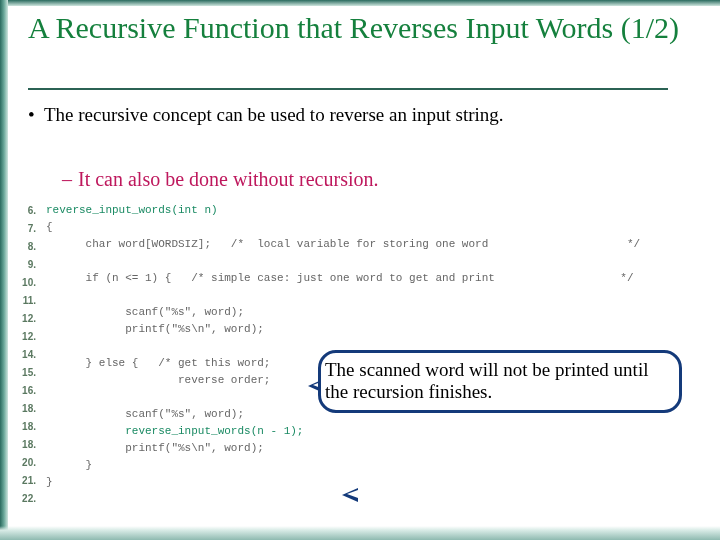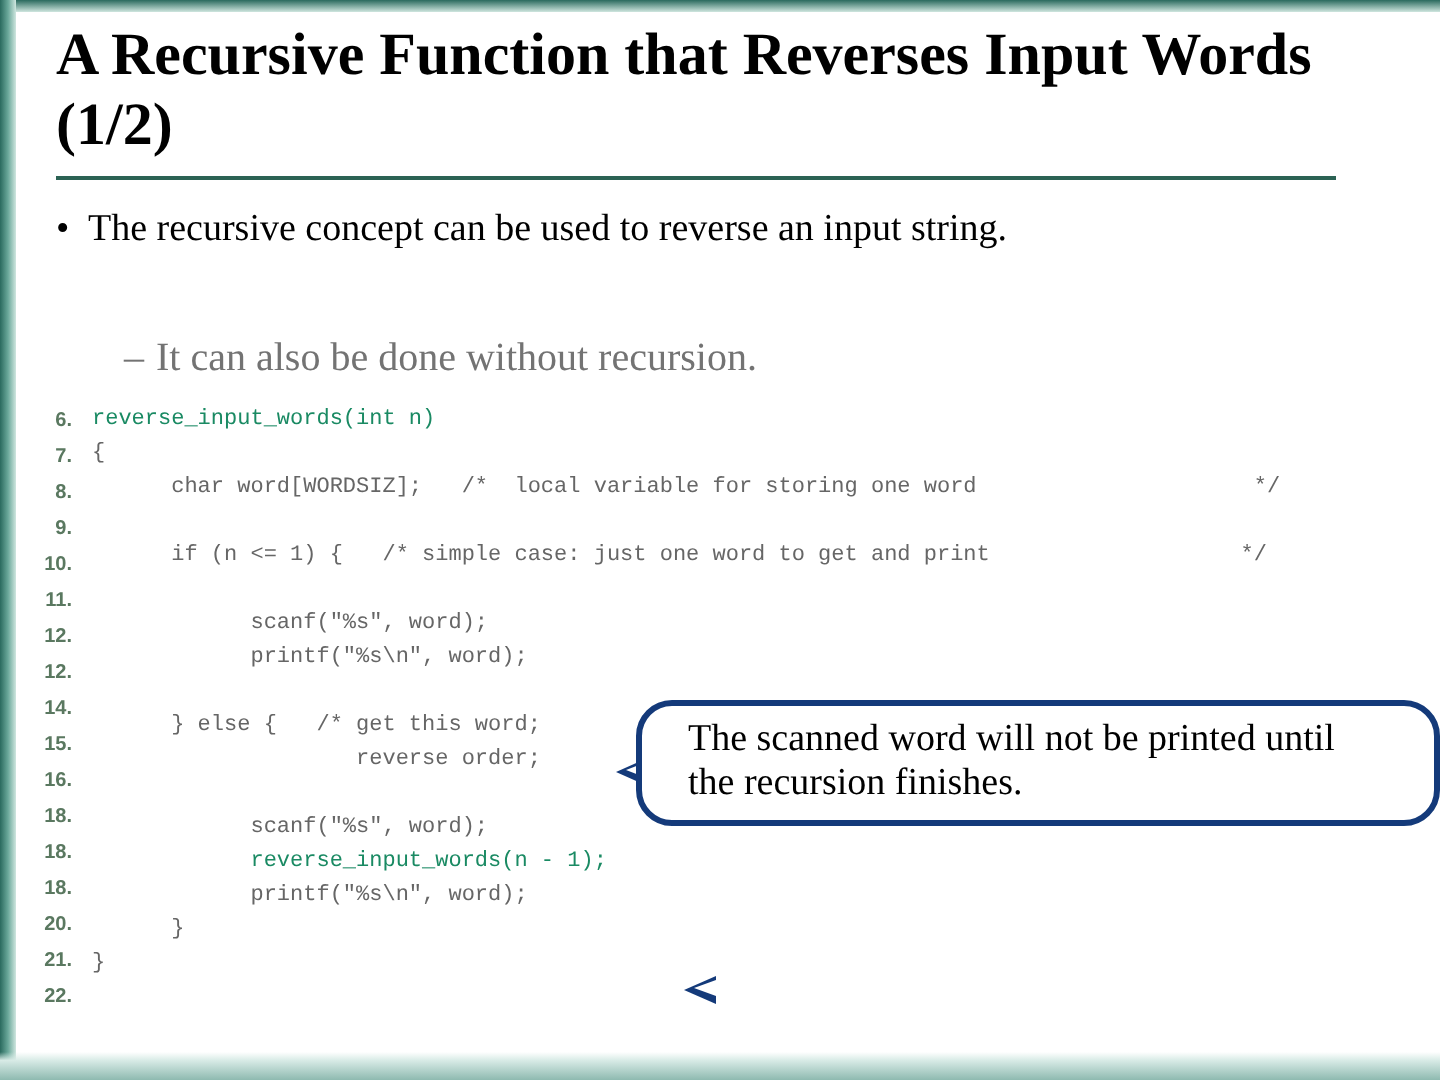--- a/index.html
+++ b/index.html
@@ -31,22 +31,22 @@
   .deco-bottom {
     position: absolute;
     left: 0; bottom: 0; width: 100%; height: 14px;
     background: linear-gradient(0deg, #8ebab0 0%, #d8ebe6 70%, transparent 100%);
   }
   .title {
     position: absolute;
     left: 28px; top: 10px;
     width: 660px;
     font-size: 30px;
-    font-weight: bold;
-    color: #000000;
+    font-weight: normal;
+    color: #15803d;
     line-height: 1.18;
   }
   .title-underline {
     position: absolute;
     left: 28px; top: 88px;
     width: 640px;
     height: 2px;
     background: #2b6254;
   }
   .bullet1 {
@@ -56,21 +56,21 @@
     font-size: 19px;
     color: #000;
     line-height: 1.18;
   }
   .bullet1 .dot { display:inline-block; width:16px; }
   .bullet2 {
     position: absolute;
     left: 62px; top: 168px;
     width: 620px;
     font-size: 20px;
-    color: #737373;
+    color: #be185d;
   }
   .bullet2 .dash { display:inline-block; width:16px; }
   .gutter {
     position: absolute;
     left: 12px; top: 202px;
     width: 28px;
     font-family: Arial, sans-serif;
     font-size: 10px;
     font-weight: bold;
     line-height: 17px;
@@ -87,21 +87,21 @@
     line-height: 17px;
     white-space: pre;
     color: #666;
   }
   .fn { color:#1a8a63; }
   .callout {
     position: absolute;
     background: #fff;
     border: 3px solid #143a7a;
     border-radius: 18px;
-    padding: 6px 23px;
+    padding: 6px 4px;
     font-size: 19px;
     font-family: "Times New Roman", serif;
     line-height: 1.18;
   }
   .callout1 { left: 318px; top: 350px; width: 350px; }
   .callout2 { left: 352px; top: 466px; width: 316px; }
   .tail {
     position: absolute;
     width: 0; height: 0;
   }

